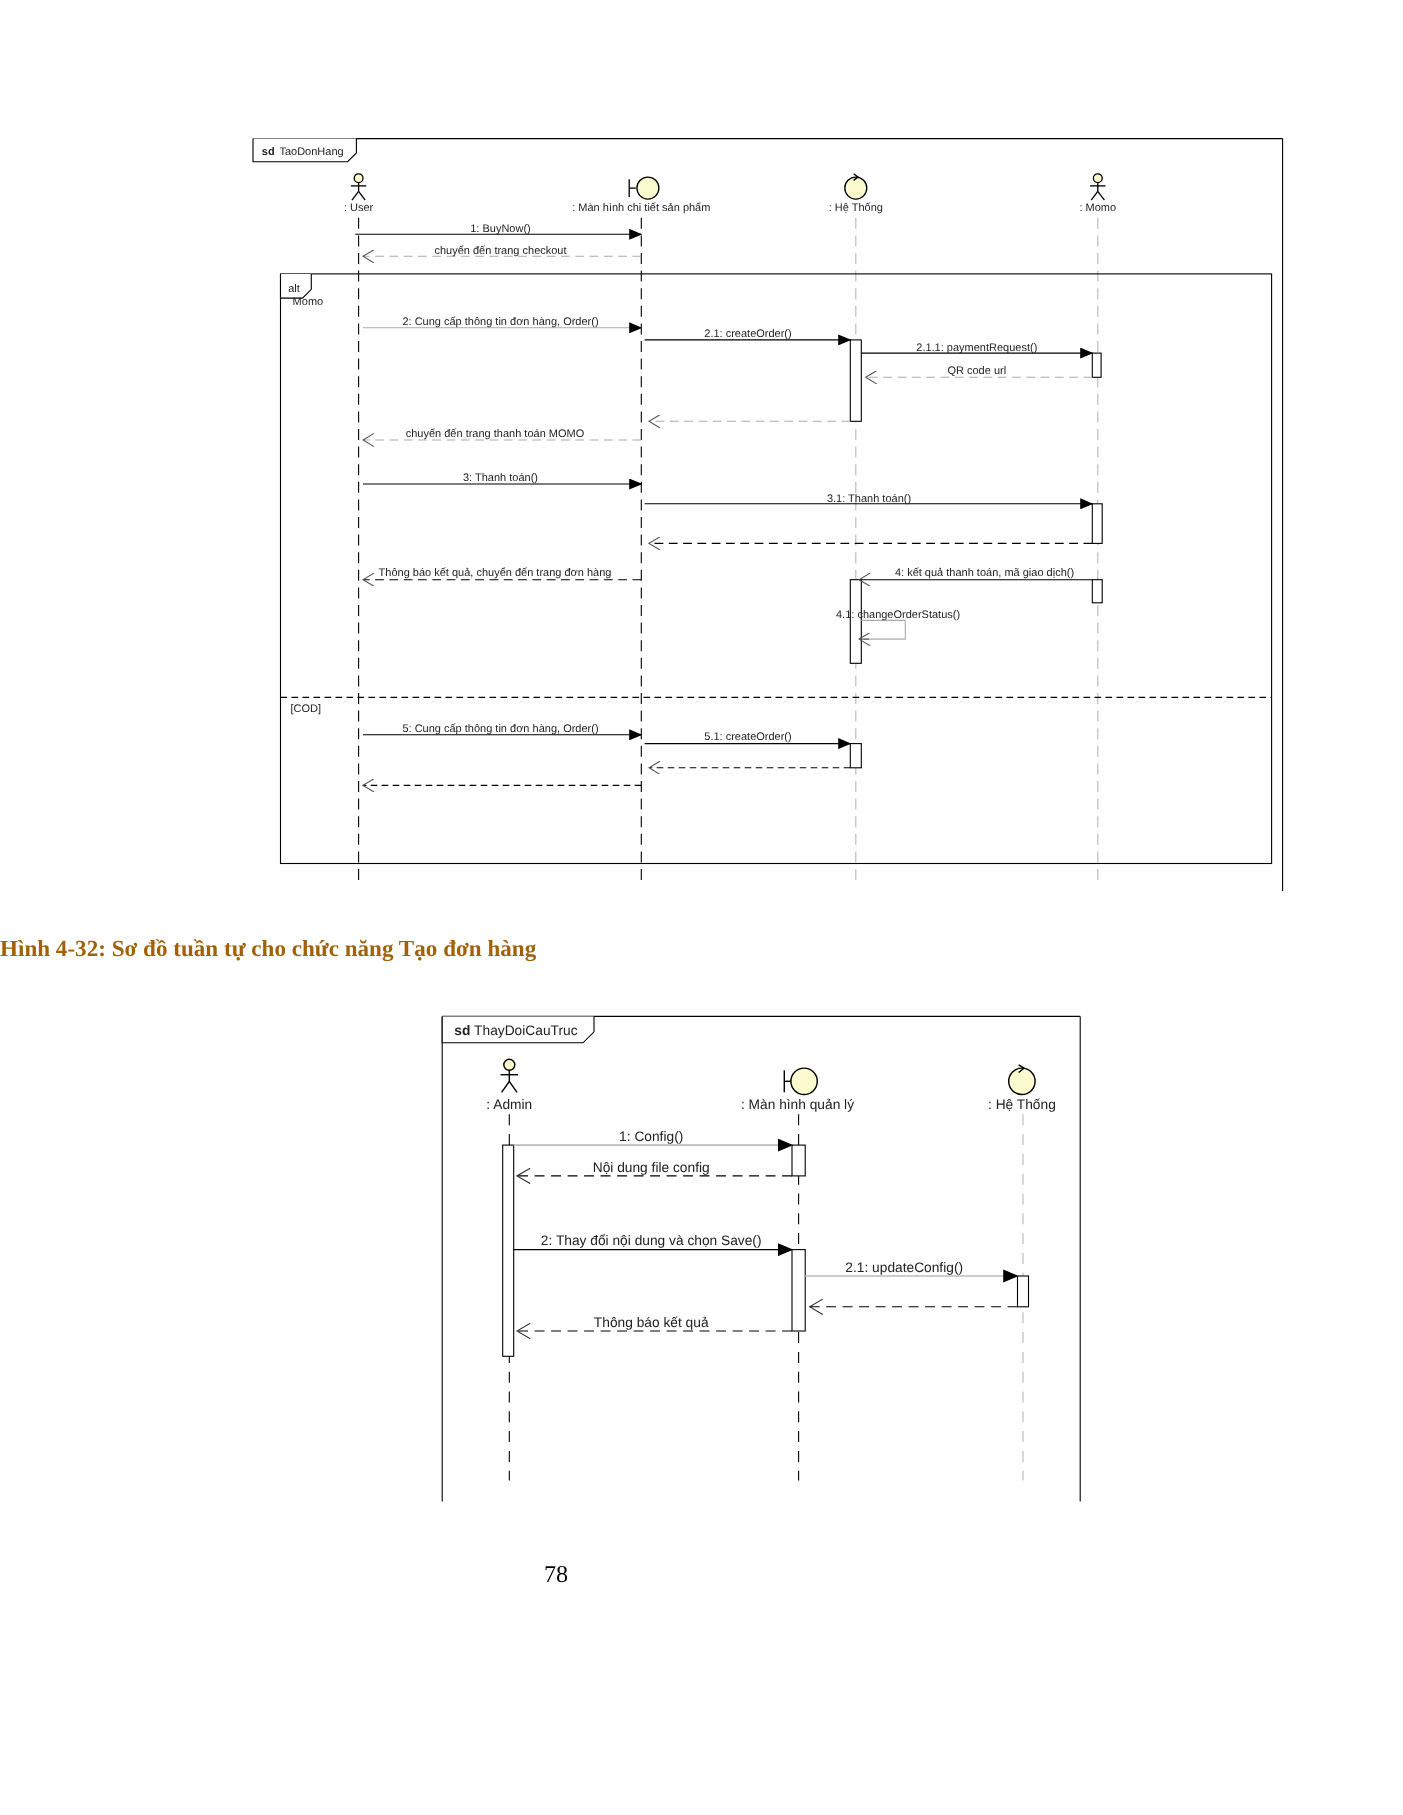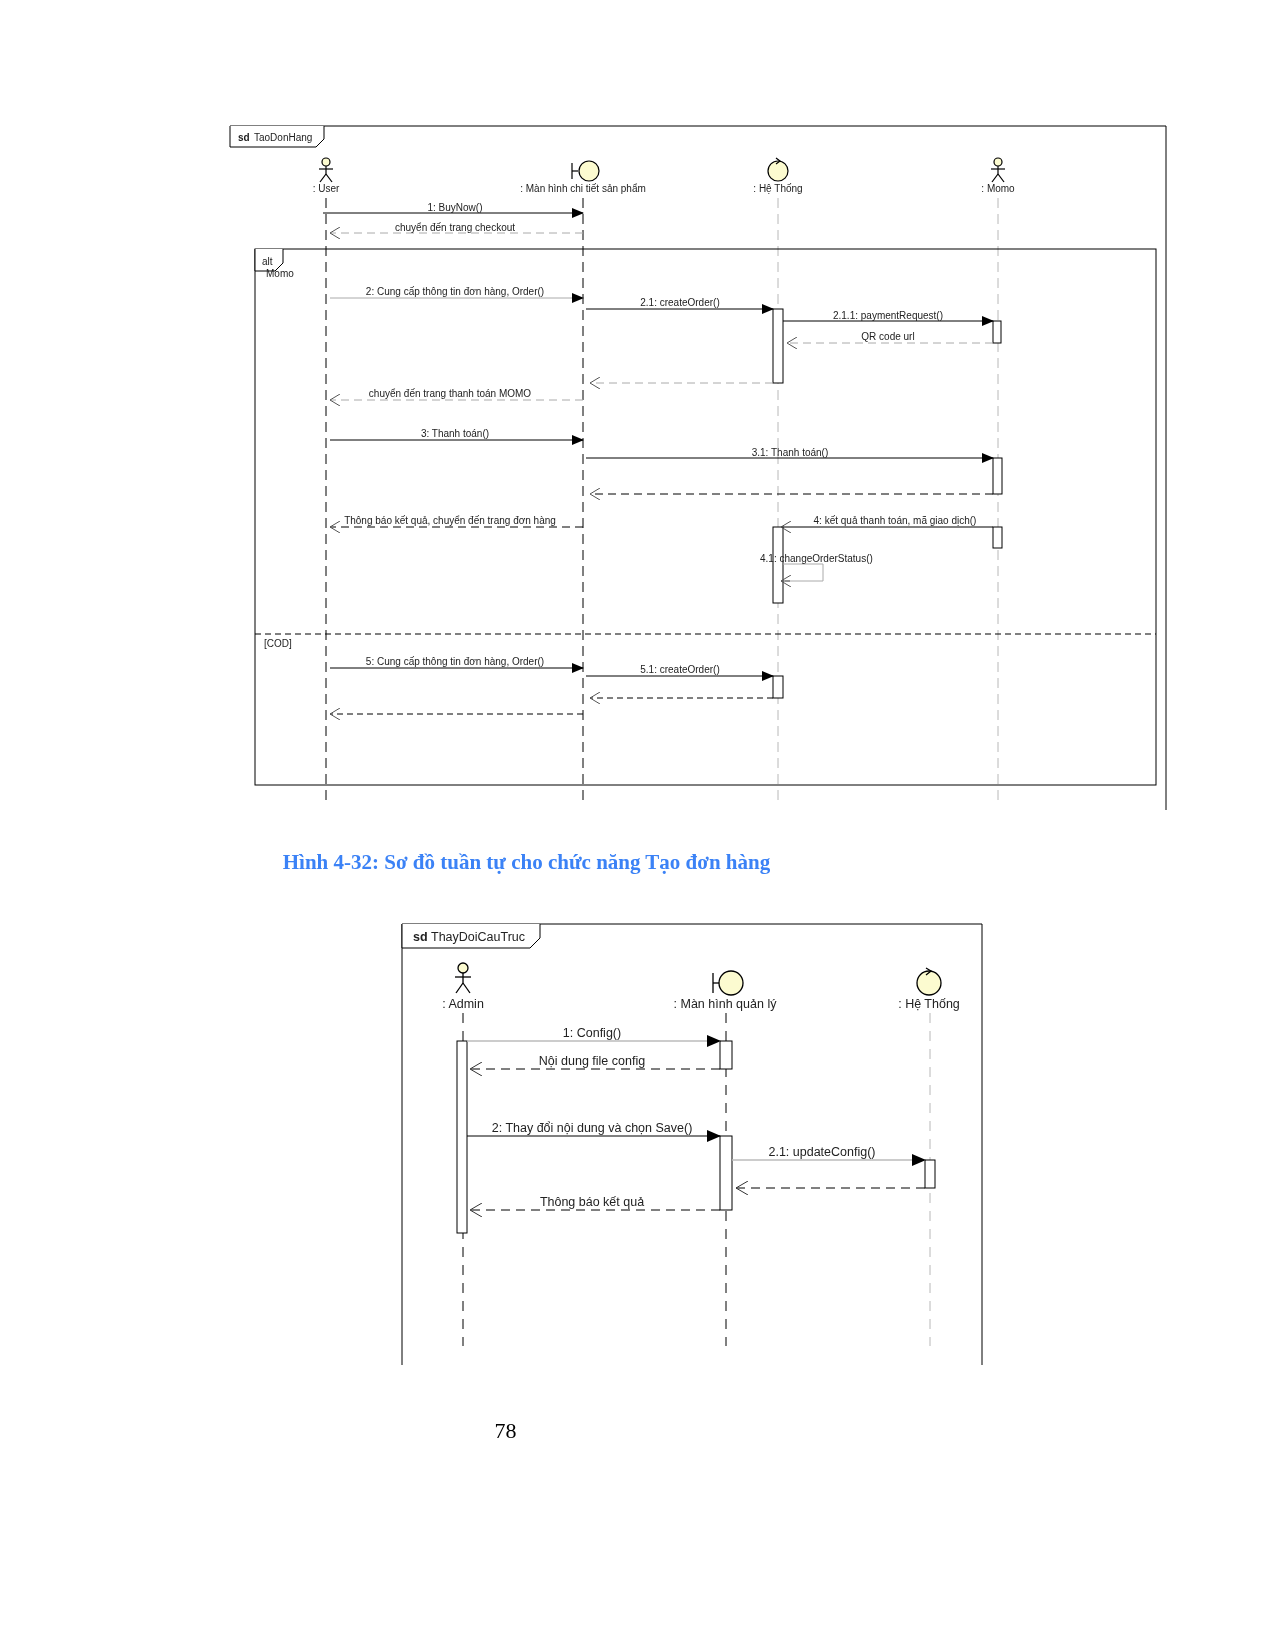--- a/index.html
+++ b/index.html
@@ -1,20 +1,20 @@
 <!DOCTYPE html>
 <html><head>
 <meta charset="utf-8">
 <style>
   html, body { margin: 0; padding: 0; background: #ffffff; }
   body { width: 1275px; height: 1650px; position: relative; overflow: hidden; font-family: "Liberation Sans", sans-serif; }
   svg.diagram { position: absolute; left: 0; top: 0; }
   .lbl { font-family: "Liberation Sans", sans-serif; font-size: 10px; fill: #222; }
   .lbl2 { font-family: "Liberation Sans", sans-serif; font-size: 12.5px; fill: #222; }
-  .caption { position: absolute; left: 0; width: 1053px; top: 850px; text-align: center; font-family: "Liberation Serif", serif; font-weight: bold; font-size: 21px; color: #3b82f6; }
+  .caption { position: absolute; left: 0; width: 1053px; top: 850px; text-align: left; font-family: "Liberation Serif", serif; font-weight: bold; font-size: 21px; color: #a16207; }
   .page-number { position: absolute; left: 0; width: 1011px; top: 1418px; text-align: center; font-family: "Liberation Serif", serif; font-size: 22px; color: #000; }
 </style>
 </head>
 <body>
 
 <svg class="diagram" width="1275" height="830" viewBox="0 0 1275 830">
   <defs>
     <marker id="filled" markerWidth="12" markerHeight="10" refX="11" refY="5" orient="auto" markerUnits="userSpaceOnUse">
       <path d="M0,0 L12,5 L0,10 Z" fill="#000"></path>
     </marker>

